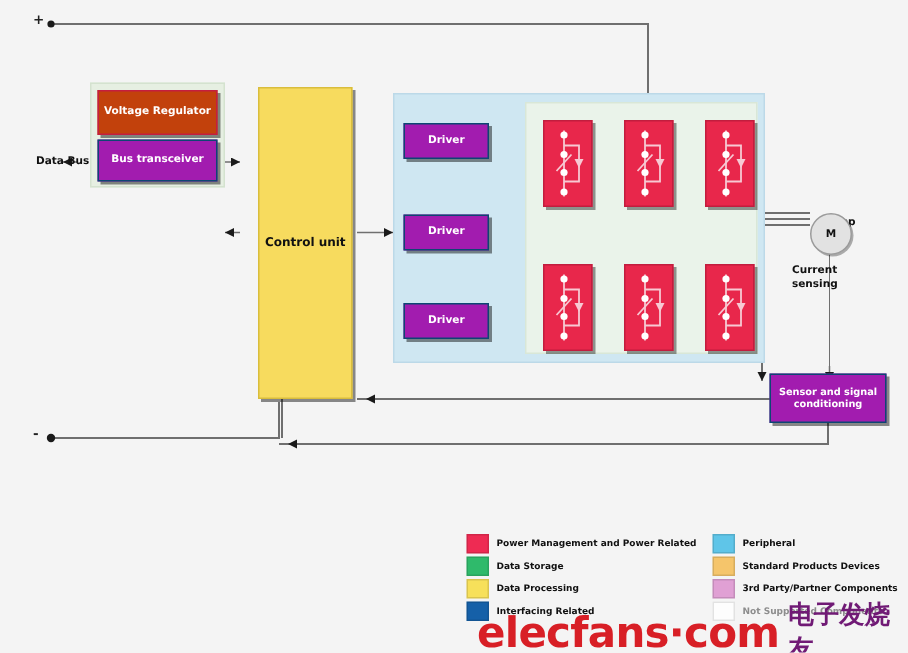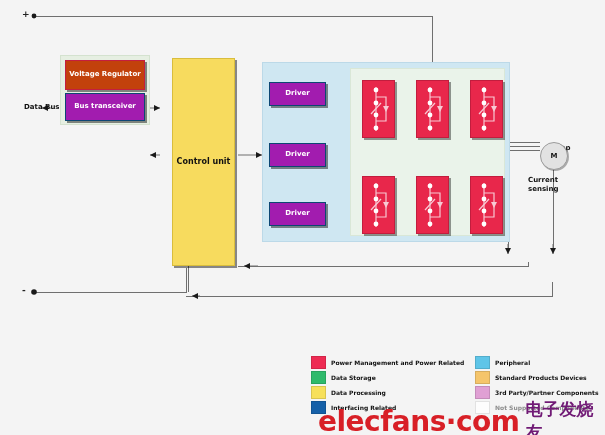--- a/index.html
+++ b/index.html
@@ -256,20 +256,21 @@
         </g>
       <path d="M20,25 L26,25 L23,31 z" fill="#f7c9d3"></path>
     </svg>
   </div>
 
   <div class="label" style="left:532px;top:144px;text-align:right;">Pump</div>
   <div class="pump" style="left:540px;top:142px;">M</div>
 
   <div class="label" style="left:512px;top:176px;width:46px;white-space:normal;line-height:1.25;">Current sensing</div>
 
+  <div class="box blk blk-blue" style="left:513px;top:249px;width:78px;height:33px;font-size:6.5px;">Sensor and signal conditioning</div>
 
   <div id="legend">
     <div class="lg-col" style="left:0;width:160px;">
       <div class="lg-row">
         <span class="sw" style="background:#ee2b53"></span>
         <span class="lg-tx">Power Management and Power Related</span>
       </div>
       <div class="lg-row">
         <span class="sw" style="background:#2fba6b"></span>
         <span class="lg-tx">Data Storage</span>

